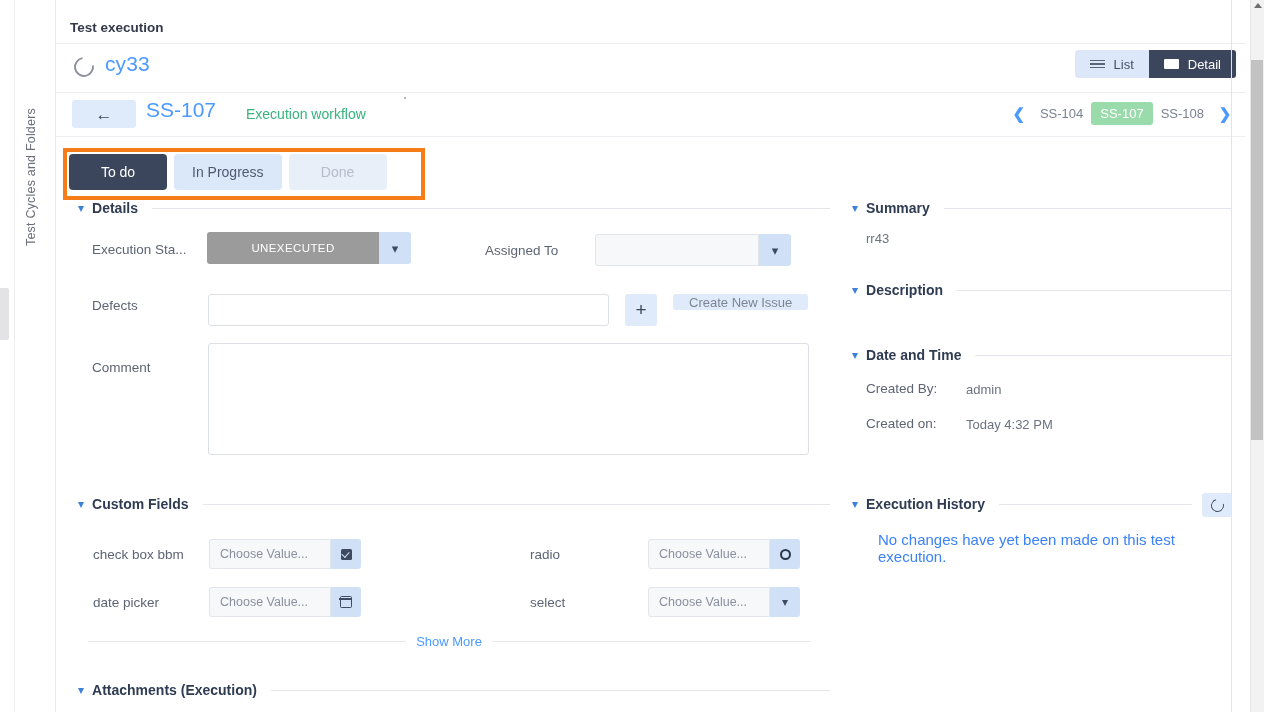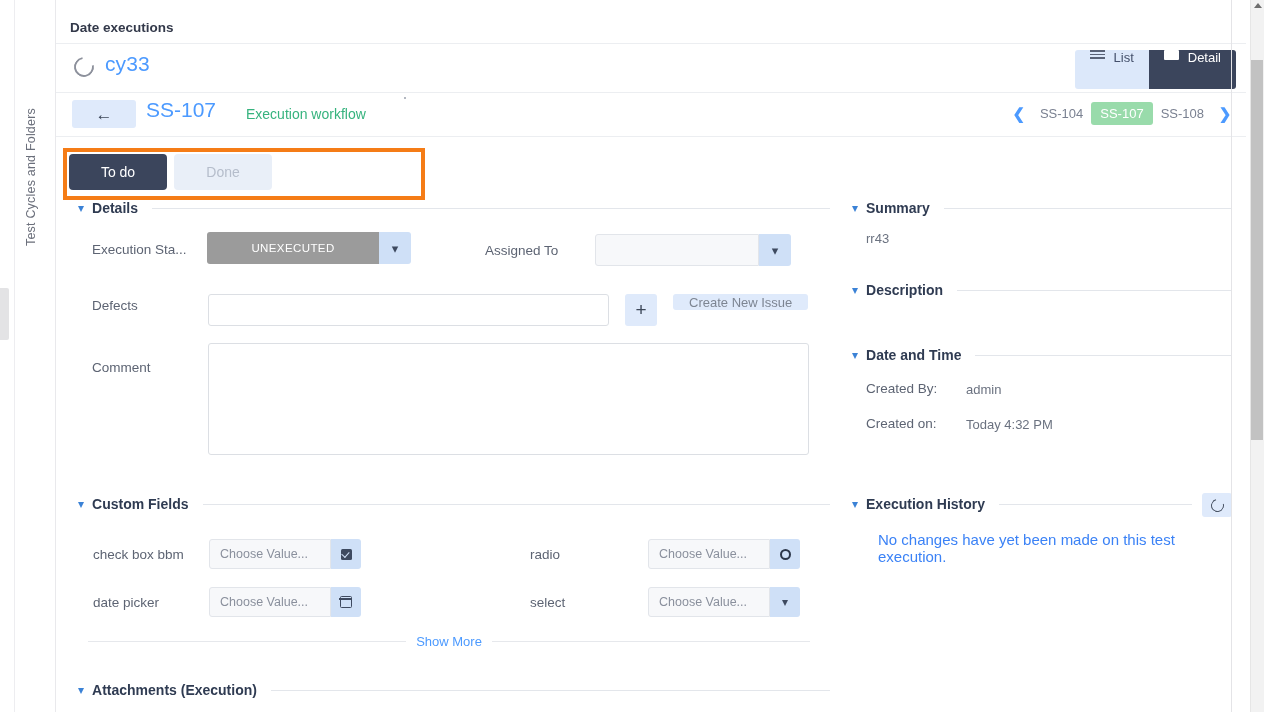--- a/index.html
+++ b/index.html
@@ -67,22 +67,22 @@
     position:absolute; left:49px; top:8px;
     font-size: 21px; color:#4c9aff; letter-spacing:.1px;
   }
 
   
   .viewtoggle {
     position:absolute; right: 10px; top: 6px; display:flex;
     border-radius: 3px; overflow:hidden;
   }
   .vt-btn {
-    display:flex; align-items:flex-start; gap:9px;
-    height: 39px; padding: 0 15px;
+    display:flex; align-items:center; gap:9px;
+    height: 28px; padding: 0 15px;
     font-size: 13px; cursor:pointer; user-select:none;
   }
   .vt-list { background:#dce8fa; color:#44506b; }
   .vt-detail { background:#3b455c; color:#ffffff; }
   .ic-lines { display:inline-block; width:15px; height:9px; position:relative; }
   .ic-lines i { position:absolute; left:0; width:15px; height:1.6px; background:#5a6377; display:block; }
   .ic-lines i:nth-child(1){ top:0 }
   .ic-lines i:nth-child(2){ top:3.6px }
   .ic-lines i:nth-child(3){ top:7.2px }
   .ic-card { display:inline-block; width:15px; height:10px; background:#fff; border-radius:1px; }
@@ -233,21 +233,21 @@
   <div class="left-rail">
     <div class="rail-divider"></div>
     <div class="rail-handle"></div>
     <div class="left-rail-inner">
       <div class="vertical-label">Test Cycles and Folders</div>
     </div>
   </div>
 
   <div class="panel">
 
-    <div class="crumb">Date executions</div>
+    <div class="crumb">Test execution</div>
     <div class="row-divider" style="top:43px"></div>
 
     <div class="cycle-row">
       <div class="refresh-circle"></div>
       <div class="cycle-name">cy33</div>
 
       <div class="viewtoggle">
         <div class="vt-btn vt-list">
           <span class="ic-lines">
               <i></i>
@@ -277,20 +277,21 @@
         <div class="pg-key">SS-104</div>
         <div class="pg-key current">SS-107</div>
         <div class="pg-key">SS-108</div>
         <div class="pg-arrow">❯</div>
       </div>
     </div>
     <div class="row-divider" style="top:136px"></div>
 
     <div class="wf">
       <div class="wf-btn wf-active">To do</div>
+      <div class="wf-btn wf-idle">In Progress</div>
       <div class="wf-btn wf-disabled">Done</div>
     </div>
 
     <div class="sect" style="left:22px; top:200px; width:752px;">
       <span class="sect-chev">▾</span>
       <span class="sect-title">Details</span>
       <span class="sect-line"></span>
     </div>
 
     <div class="form-label" style="left:36px; top:242px;">Execution Sta...</div>

